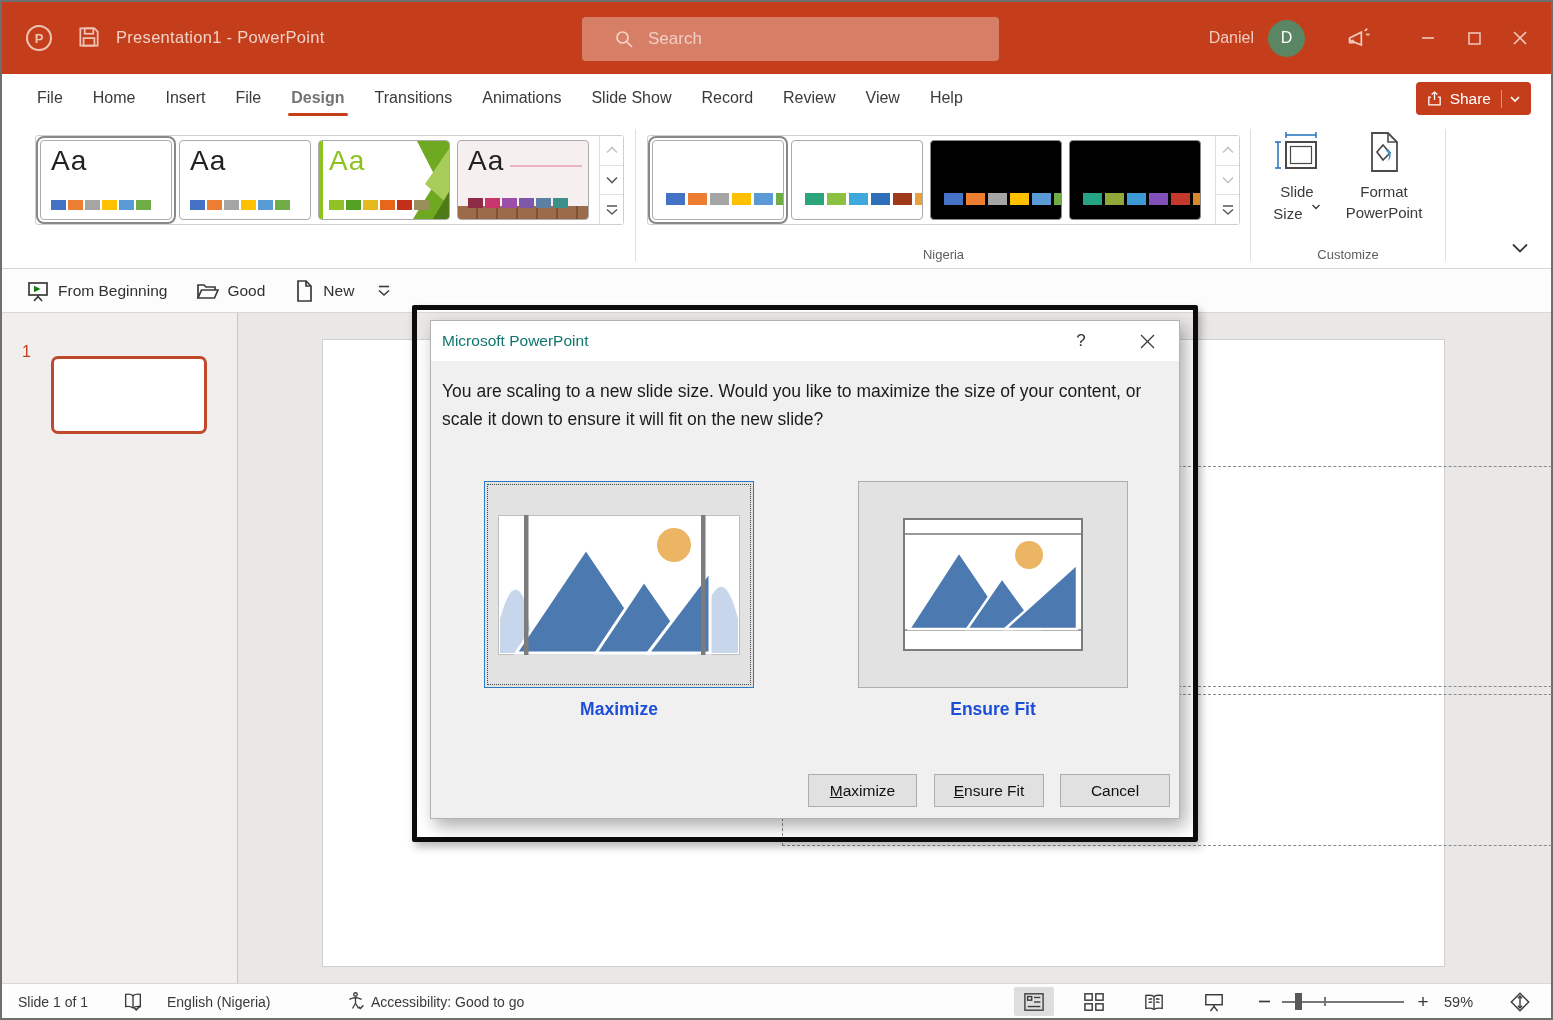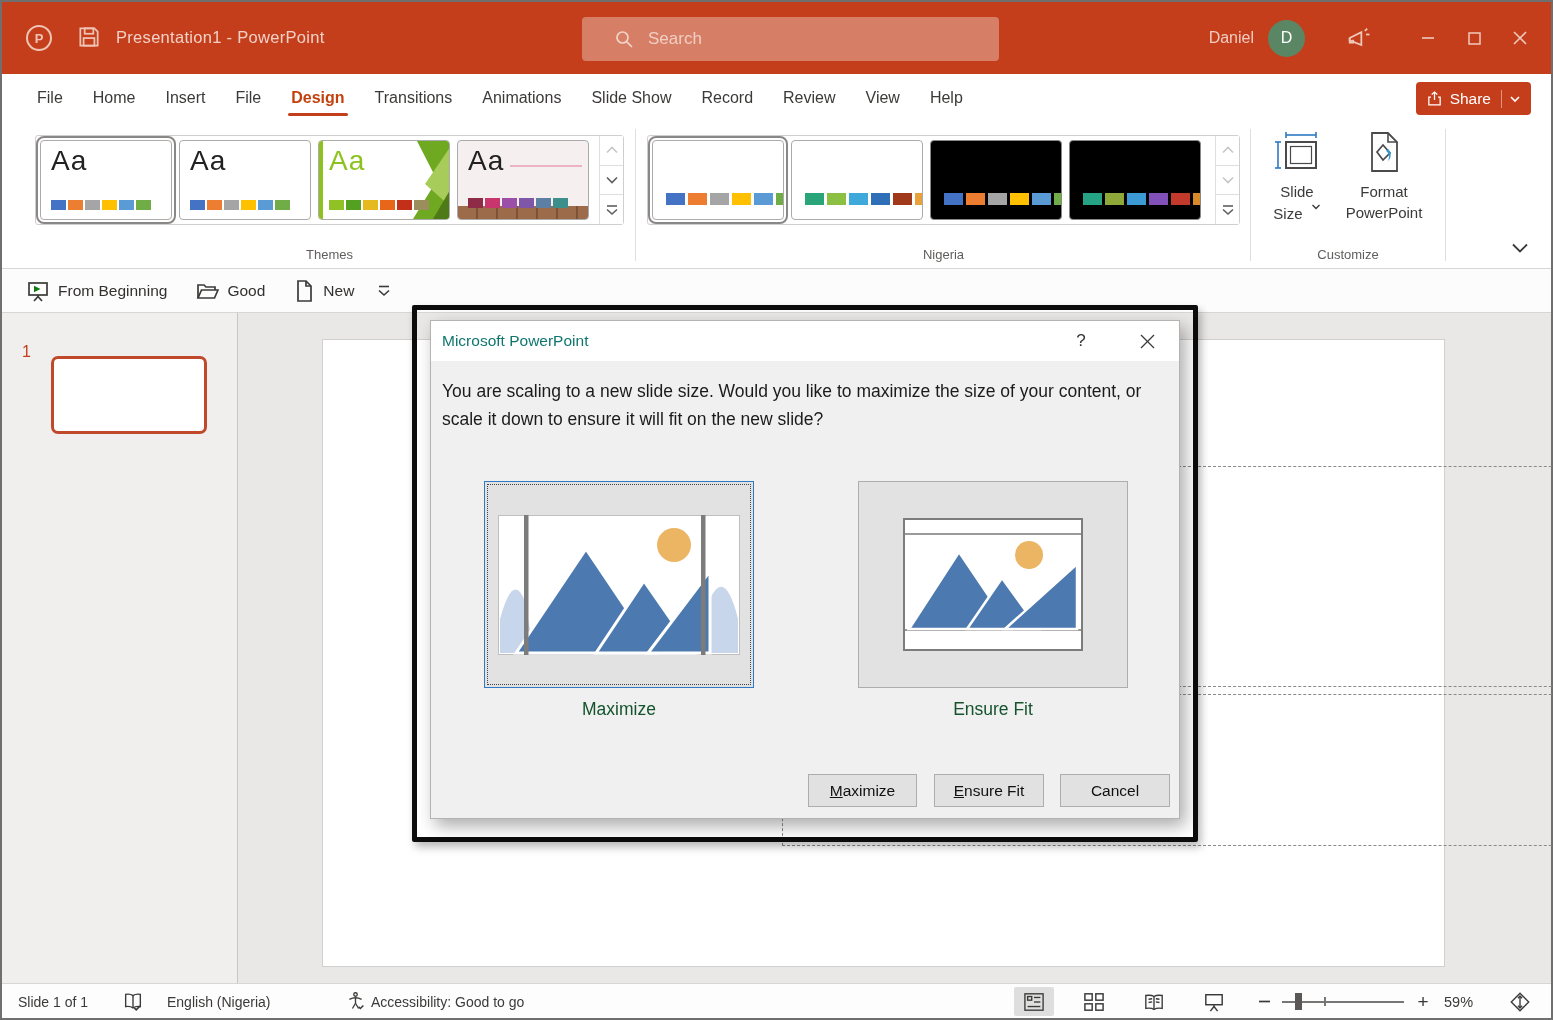--- a/index.html
+++ b/index.html
@@ -16,21 +16,21 @@
   #searchbox .ph { color:#F0CFC3; font-size:17px; margin-left:14px; }
   #user-area { position:absolute; right:0; top:0; height:72px; display:flex; align-items:center; }
   #user-name { color:#F0CCC0; font-size:16px; margin-right:14px; }
   #avatar { width:37px; height:37px; border-radius:50%; background:#5B8663; color:#FFFFFF; font-size:16px; display:flex; align-items:center; justify-content:center; margin-right:40px; }
   .win-ctl { width:46px; height:50px; display:flex; align-items:center; justify-content:center; }
 
   
   #tabrow { position:absolute; left:0; top:72px; right:0; height:47px; background:#FFFFFF; }
   #tabs { position:absolute; left:20px; top:0; height:47px; display:flex; align-items:center; gap:0; }
   .tab { padding:0 15px; font-size:16px; color:#3B3A39; position:relative; height:100%; display:flex; align-items:center; }
-  .tab.active { font-weight:700; color:#c2410c; }
+  .tab.active { font-weight:700; color:#737373; }
   .tab.active::after { content:""; position:absolute; left:12px; right:12px; bottom:5px; height:3.5px; background:#C43E1C; border-radius:2px; }
   #share-btn { position:absolute; right:20px; top:8px; height:33px; background:#C43E1C; border-radius:4px; color:#fff; display:flex; align-items:center; padding:0 10px; font-size:15.5px; gap:7px; }
   #share-btn .divider { width:1px; height:18px; background:rgba(255,255,255,.45); margin-left:3px; }
 
   
   #ribbon { position:absolute; left:0; top:119px; right:0; height:148px; background:#FFFFFF; border-bottom:1px solid #D8D6D4; }
   .gallery-frame { position:absolute; top:14px; height:90px; background:#fff; border:1px solid #D1CFCD; border-radius:3px; }
   .gal-items { position:absolute; left:4px; top:4px; display:flex; gap:7px; }
   .gal-item { width:132px; height:80px; background:#fff; border:1px solid #ABABAB; border-radius:4px; position:relative; overflow:hidden; }
   .gal-item.selected { outline:2px solid #8A8886; outline-offset:2px; }
@@ -79,21 +79,21 @@
   #dialog { position:absolute; left:428px; top:7px; width:750px; height:499px; background:#F0F0F0; border:1px solid #B5B2B0; box-shadow:5px 7px 16px rgba(0,0,0,.33); }
   #dlg-titlebar { position:absolute; left:0; top:0; right:0; height:40px; background:#FFFFFF; display:flex; align-items:center; }
   #dlg-title { font-size:15.5px; color:#0f766e; margin-left:11px; }
   #dlg-help { position:absolute; right:78px; top:0; width:40px; height:40px; display:flex; align-items:center; justify-content:center; font-size:17px; color:#333; }
   #dlg-close { position:absolute; right:8px; top:0; width:48px; height:40px; display:flex; align-items:center; justify-content:center; }
   #dlg-msg { position:absolute; left:11px; top:56px; width:706px; font-size:17.5px; line-height:28px; color:#1B1B1B; }
   .opt-panel { position:absolute; top:160px; width:270px; height:207px; background:#E2E2E2; border:1px solid #ADADAD; display:flex; align-items:center; justify-content:center; }
   .opt-panel.selected { border:1px solid #2E7AC4; outline:1px dotted #444; outline-offset:-4px; }
   #opt-max { left:53px; }
   #opt-fit { left:427px; }
-  .opt-label { position:absolute; top:378px; width:270px; text-align:center; font-weight:400; font-size:17.5px; color:#14532d; }
+  .opt-label { position:absolute; top:378px; width:270px; text-align:center; font-weight:700; font-size:17.5px; color:#1d4ed8; }
   #opt-max-label { left:53px; }
   #opt-fit-label { left:427px; }
   .dlg-btn { position:absolute; top:453px; height:33px; background:#E1E1E1; border:1px solid #ADADAD; font-size:15.5px; color:#111; display:flex; align-items:center; justify-content:center; font-family:"Liberation Sans",sans-serif; }
   #btn-maximize { left:377px; width:109px; }
   #btn-ensurefit { left:503px; width:110px; }
   #btn-cancel { left:629px; width:110px; }
   .dlg-btn u { text-decoration:underline; }
 
   
   #statusbar { position:absolute; left:0; bottom:0; right:0; height:35px; background:#FDFDFD; border-top:1px solid #D8D6D4; font-size:14px; color:#3B3A39; }
@@ -265,21 +265,20 @@
             </svg>
         </div>
         <div>
           <svg width="12" height="12" viewBox="0 0 12 12" fill="none" stroke="#605E5C" stroke-width="1.6">
               <line x1="1" y1="2" x2="11" y2="2"></line>
               <path d="M1,5.5 L6,10 L11,5.5"></path>
             </svg>
         </div>
       </div>
     </div>
-    <div class="group-label" style="left:33px;width:589px;">Themes</div>
 
     <div class="vsep" style="left:633px"></div>
 
     <div class="gallery-frame" style="left:645px;width:593px;">
       <div class="gal-items">
         <div class="gal-item selected">
           <span class="swatches big">
               <i style="background: rgb(68, 114, 196);"></i>
               <i style="background: rgb(237, 125, 49);"></i>
               <i style="background: rgb(165, 165, 165);"></i>

